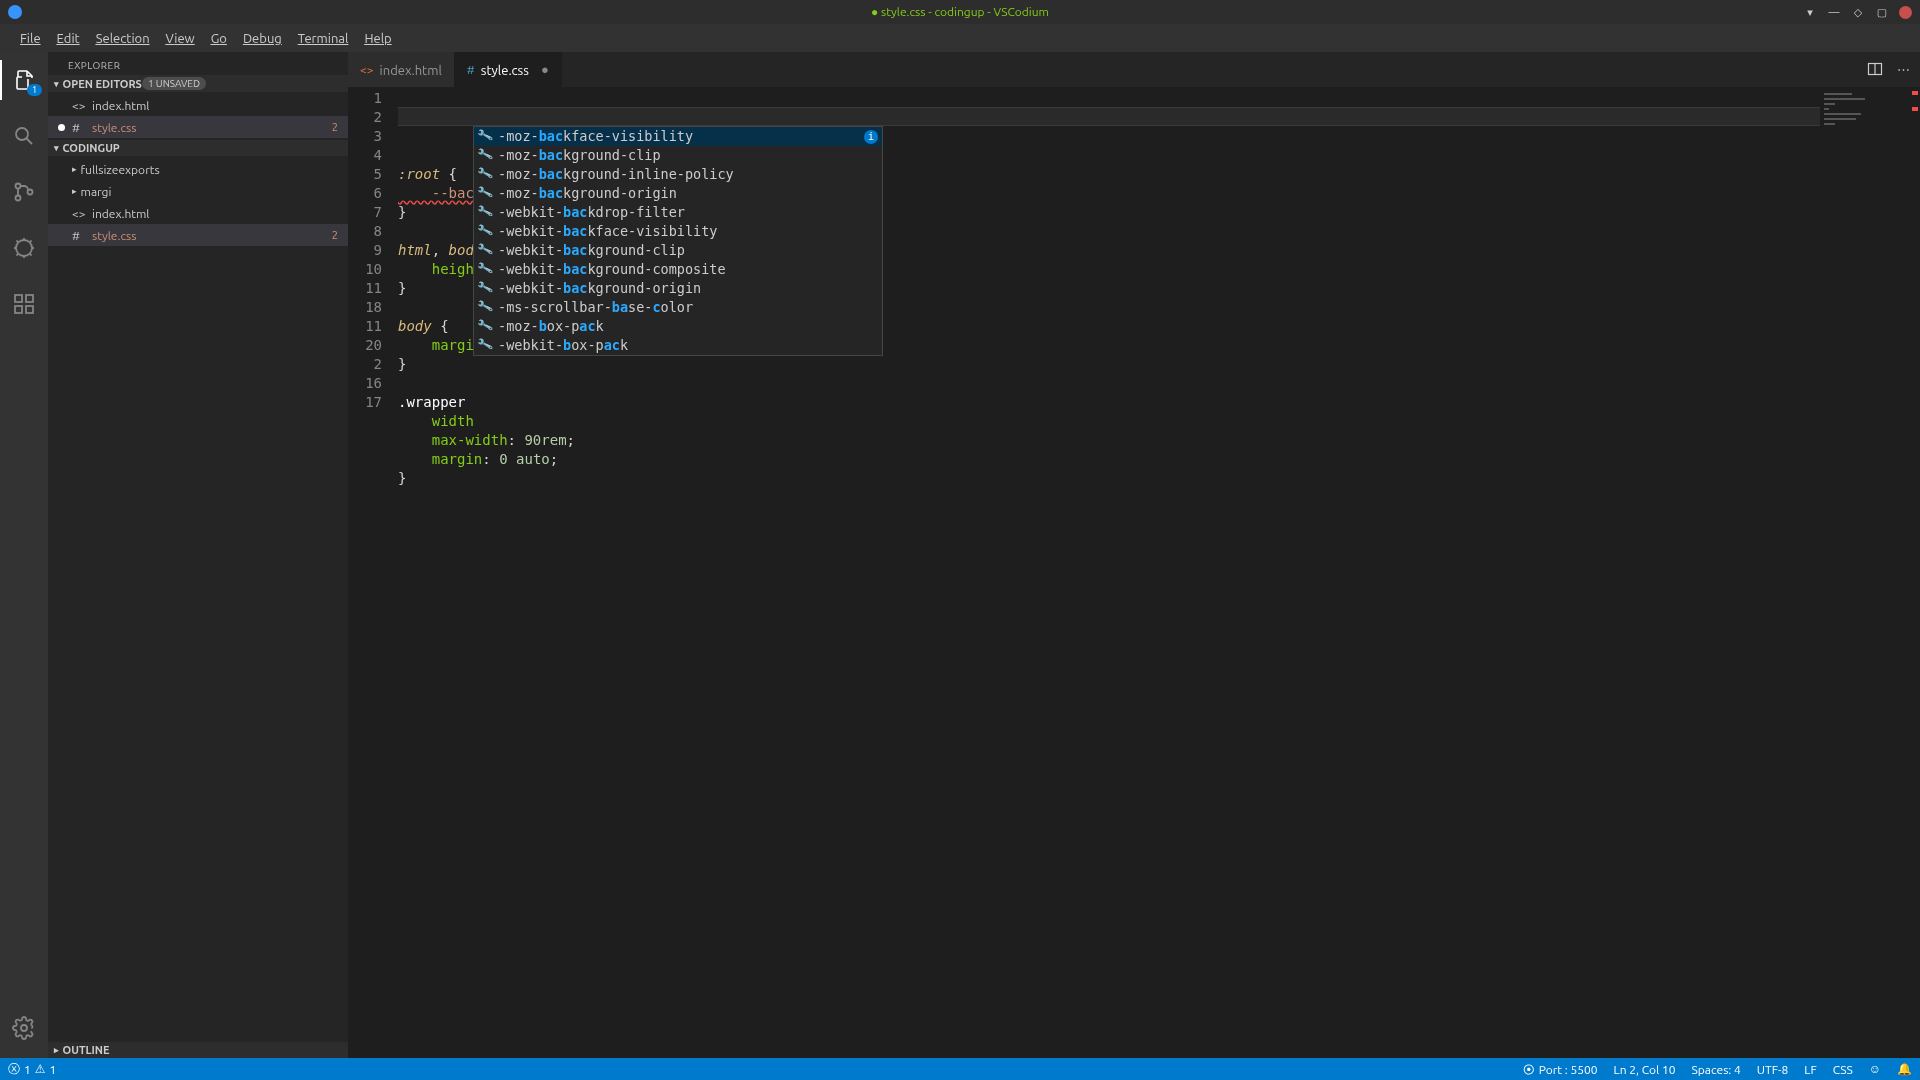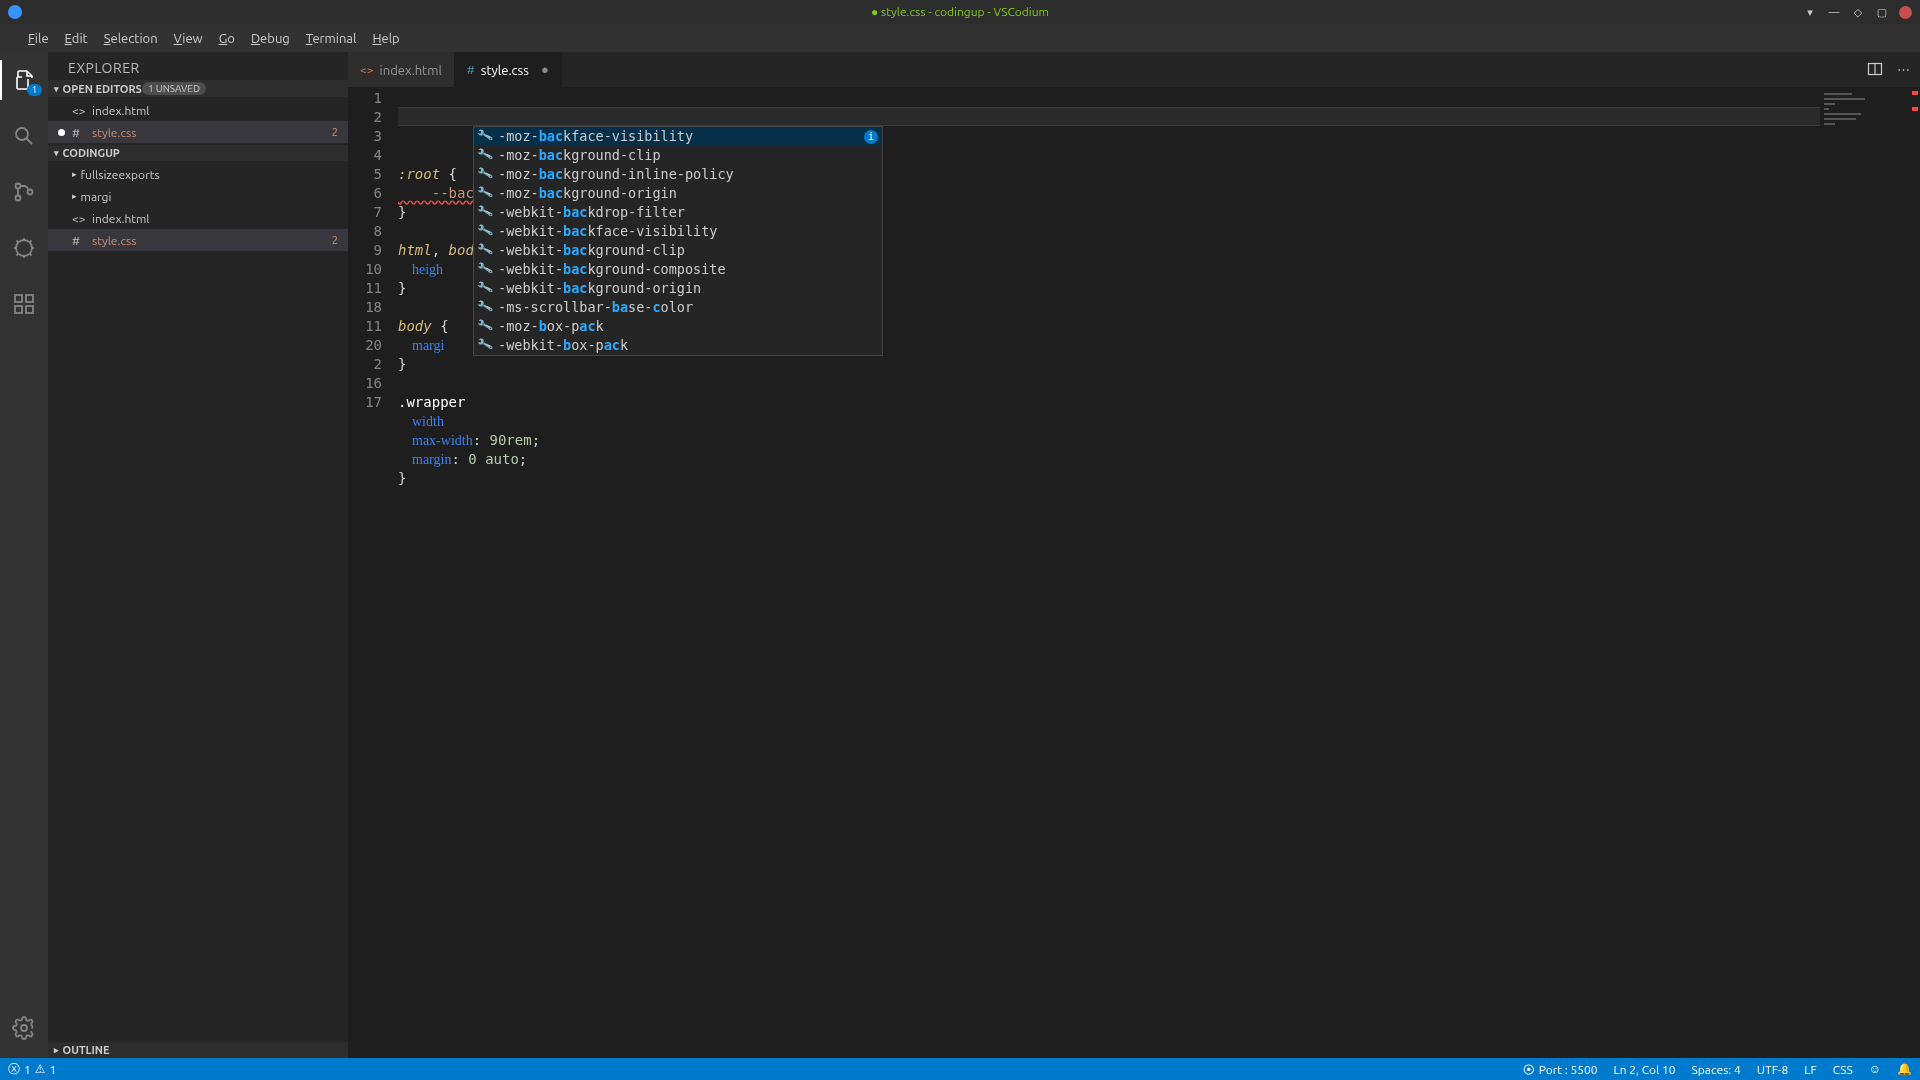--- a/index.html
+++ b/index.html
@@ -48,21 +48,22 @@
   color: #ccc;
   font-size: 11px;
   cursor: pointer;
 }
 .win-close { background:#c94f4f; border-radius:50%; width:13px;height:13px; }
 .menubar {
   height: 28px;
   background: #323233;
   display: flex;
   align-items: center;
-  padding: 0 20px;
+  padding: 0 12px;
+  text-decoration: underline;
 }
 .menu-item {
   padding: 0 8px;
   font-size: 13px;
   color: #ccc;
   cursor: pointer;
   height: 100%;
   display: flex;
   align-items: center;
 }
@@ -102,21 +103,21 @@
 .activitybar-bottom { margin-top:auto; margin-bottom:10px; }
 .sidebar {
   width: 300px;
   background: #252526;
   display:flex;
   flex-direction:column;
   font-size:12px;
 }
 .sidebar-title {
   padding: 8px 16px 4px 20px;
-  font-size: 14px;
+  font-size: 10px;
   color: #bbb;
   letter-spacing: 0.5px;
 }
 .section-header {
   display:flex; align-items:center;
   padding: 2px 6px;
   background: #2d2d2d;
   cursor:pointer;
   font-size:11px;
   font-weight:600;
@@ -216,21 +217,21 @@
   position:absolute;
   left:0; right:0; top:20px; height:19px;
   background:#2a2a2a;
   border-top:1px solid #3a3a3a;
   border-bottom:1px solid #3a3a3a;
   z-index:0;
 }
 .code-line span { position:relative; z-index:1; }
 .tok-sel { color:#d7ba7d; font-style:italic; }
 .tok-punc { color:#d4d4d4; }
-.tok-prop { color:#3b82f6;font-family:Liberation Serif, serif; }
+.tok-prop { color:#84cc16; }
 .tok-num { color:#b5cea8; }
 .tok-class { color:#ffffff; }
 .tok-err { color:#ce9178; text-decoration: underline wavy #f14c4c; text-underline-offset:2px;}
 .cursor {
   display:inline-block;
   width:1.5px; height:16px;
   background:#aeafad;
   vertical-align:text-bottom;
   margin-left:-1px;
 }

